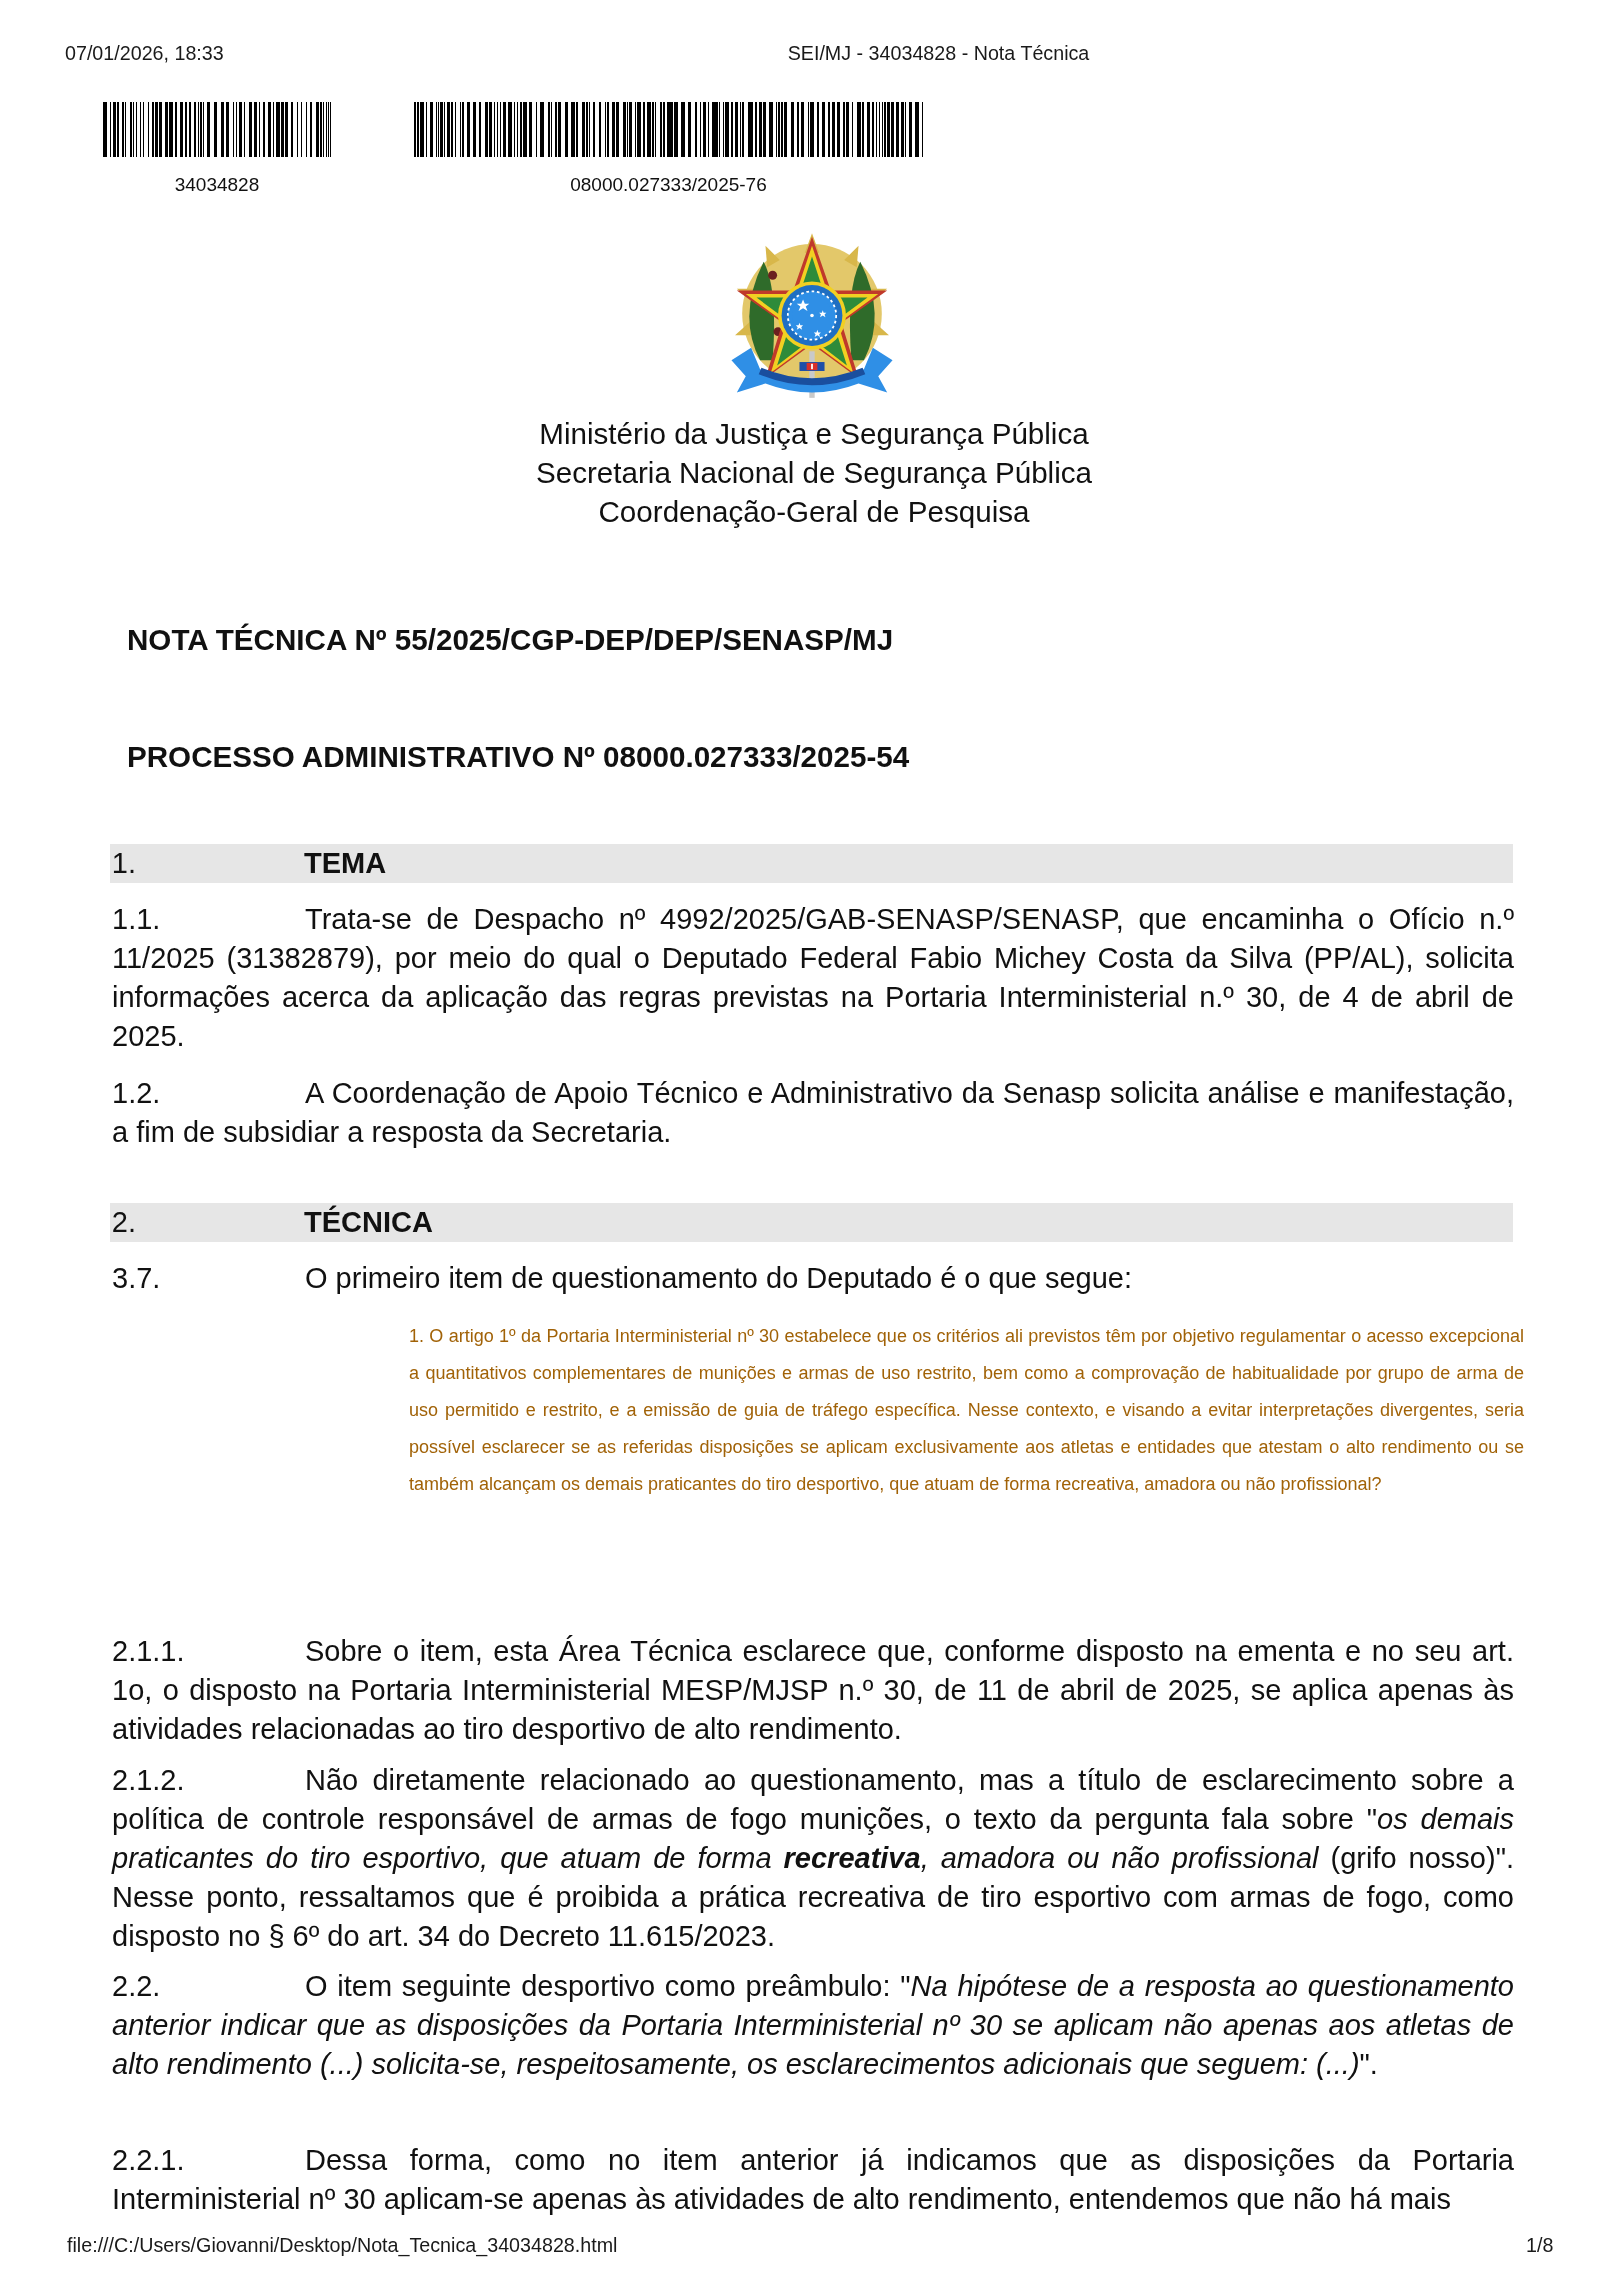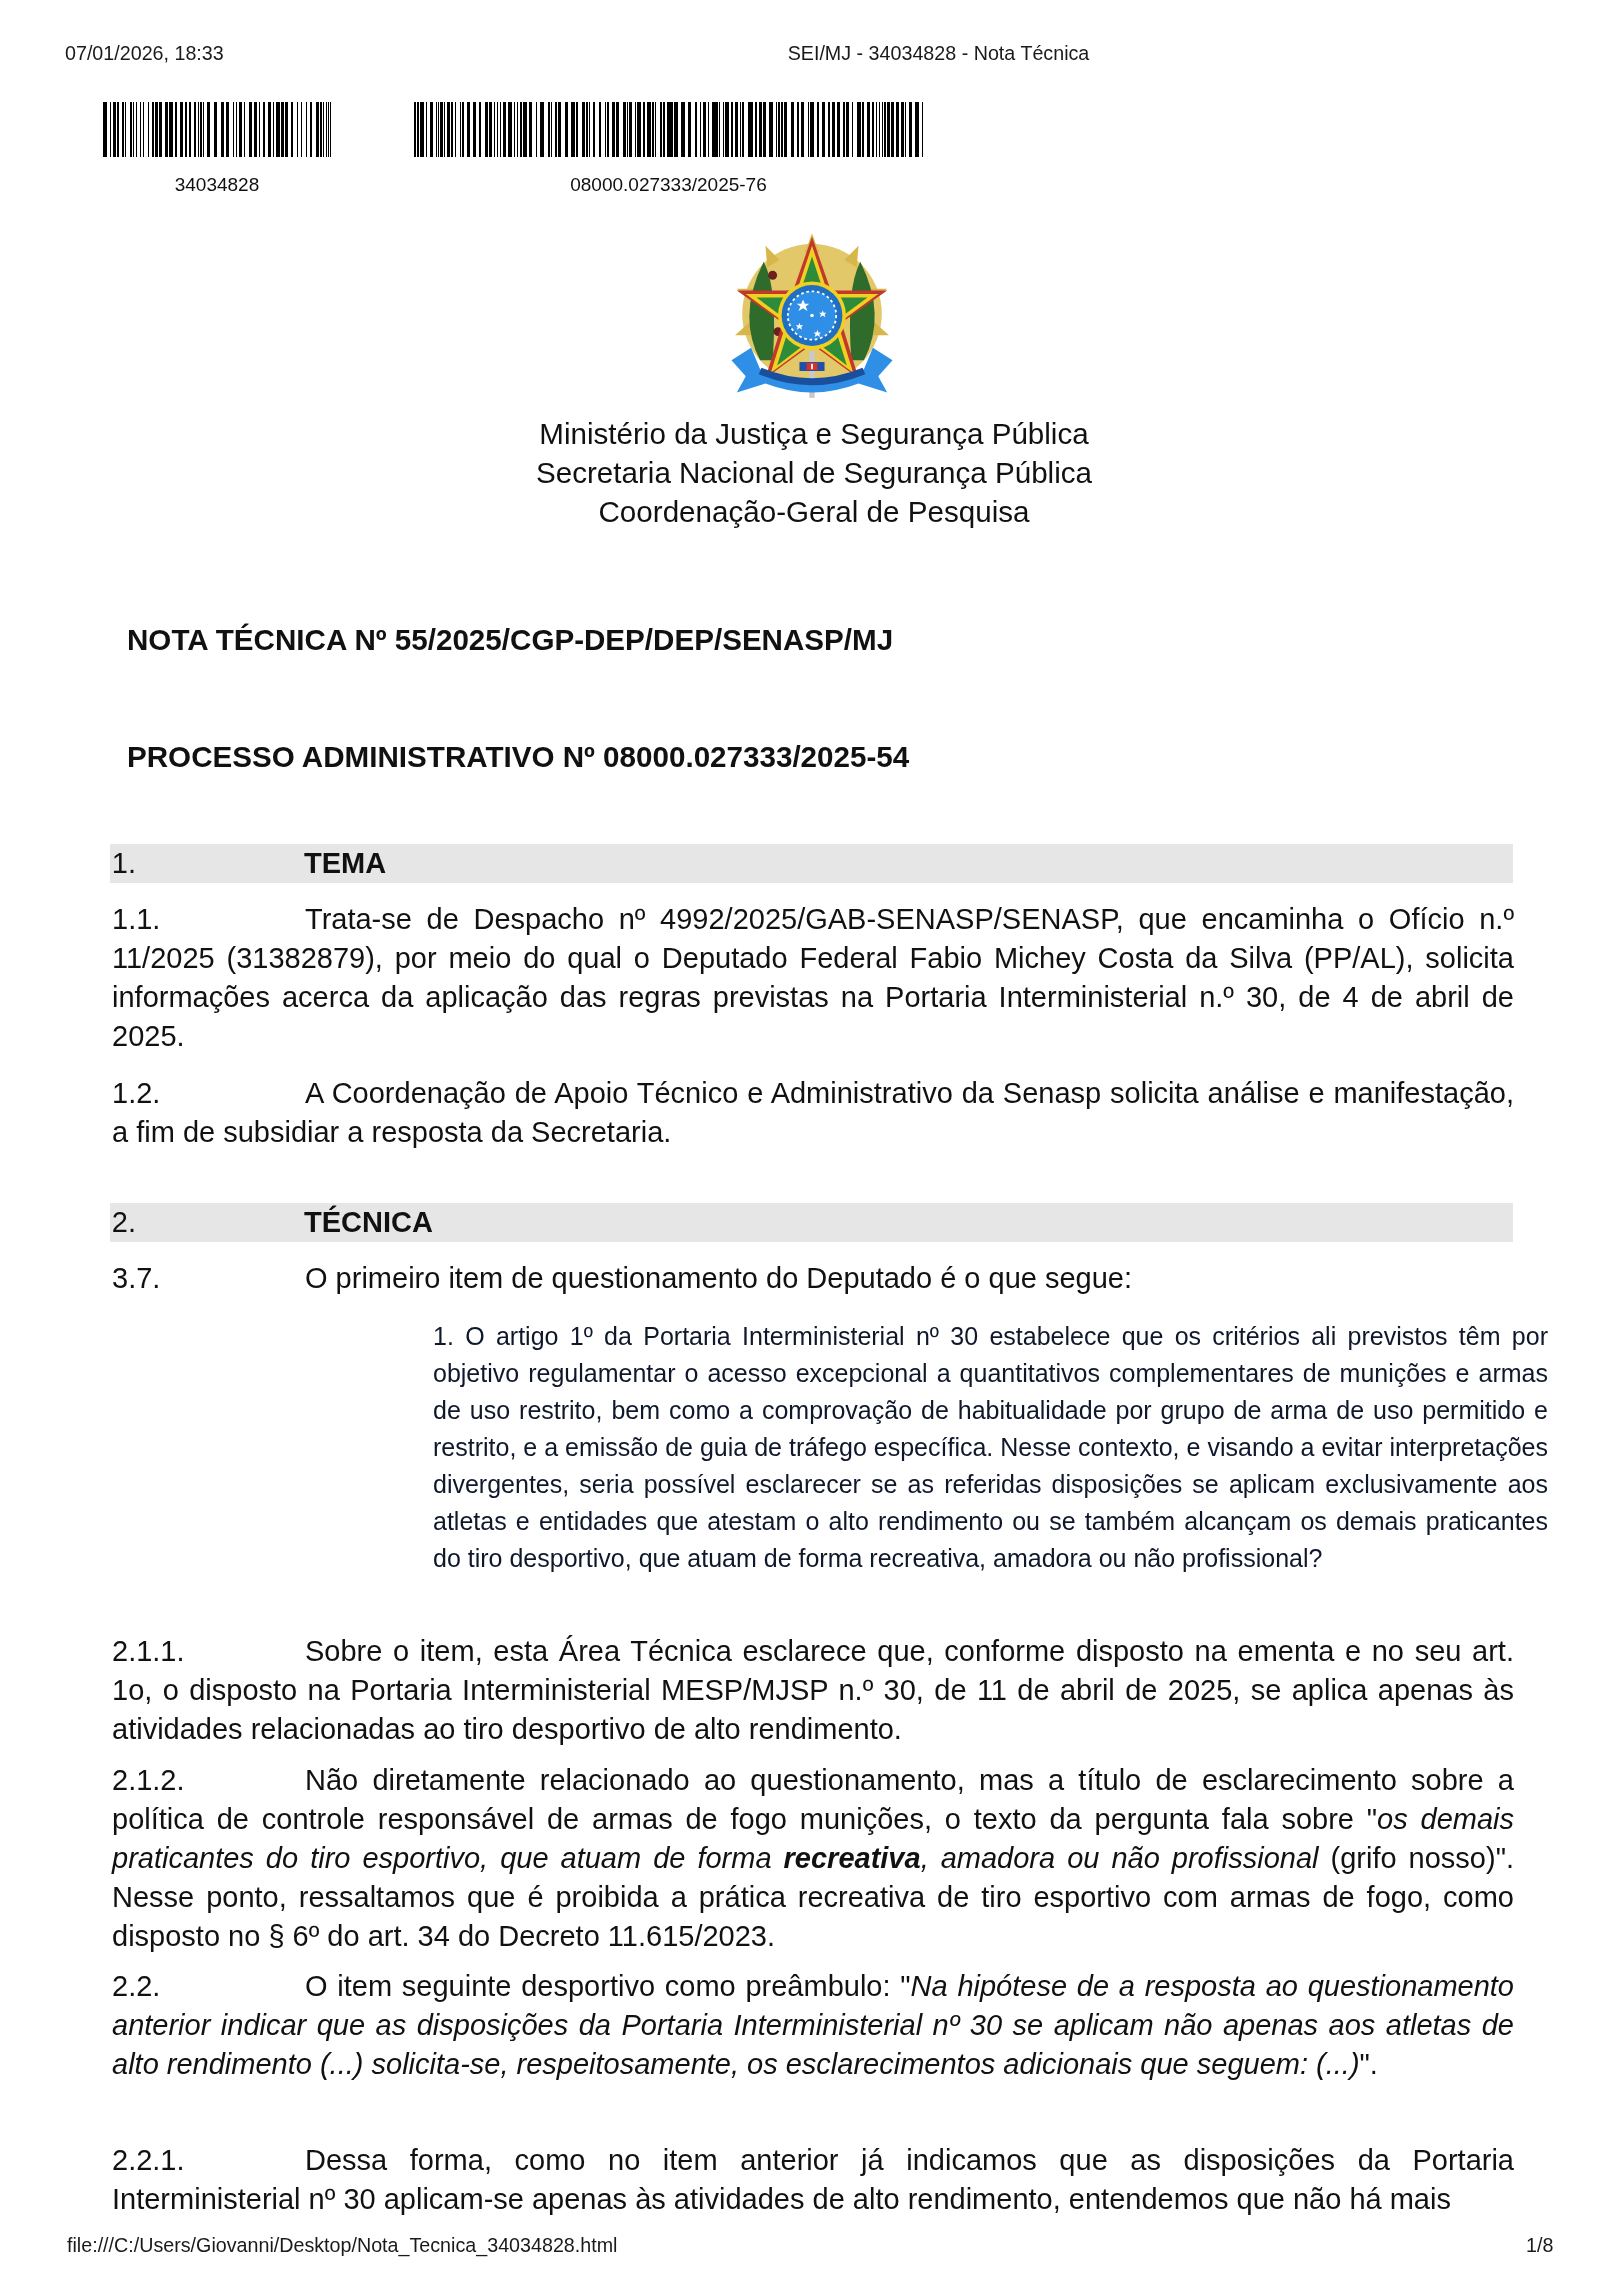--- a/index.html
+++ b/index.html
@@ -31,21 +31,21 @@
   .doc-title { left: 111px; font-size: 29.6px; font-weight: bold; white-space: nowrap; color: #111; margin-left: 16px; }
   #doc-title-1 { top: 623px; }
   #doc-title-2 { top: 740px; }
 
   .section-bar { left: 110px; width: 1403px; height: 39px; background: #e6e6e6; }
   .section-num { position: absolute; left: 1.8px; top: 2.7px; font-size: 29px; }
   .section-name { position: absolute; left: 194px; top: 2.7px; font-size: 29px; font-weight: bold; }
 
   .para { left: 112px; width: 1402px; font-size: 29px; line-height: 39px; text-align: justify; color: #111; }
   .para .num { display: inline-block; width: 193px; }
-  .quote { left: 433px; width: 1115px; font-size: 25px; line-height: 37px; text-align: justify; color: #0f172a; }
+  .quote { left: 409px; width: 1115px; font-size: 18px; line-height: 37px; text-align: justify; color: #a16207; }
   em { font-style: italic; }
   strong { font-weight: bold; }
 </style>
 </head>
 <body>
 
 <div id="print-date" class="abs sans print-hdr">07/01/2026, 18:33</div>
 <div id="print-title" class="abs sans print-hdr">SEI/MJ - 34034828 - Nota Técnica</div>
 
 <div id="barcode-1" class="abs barcode" style="left:103px;width:228px;">

